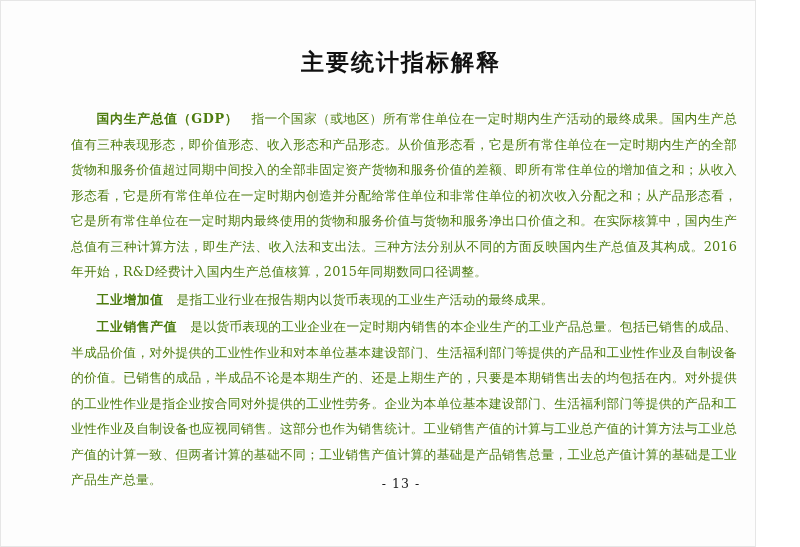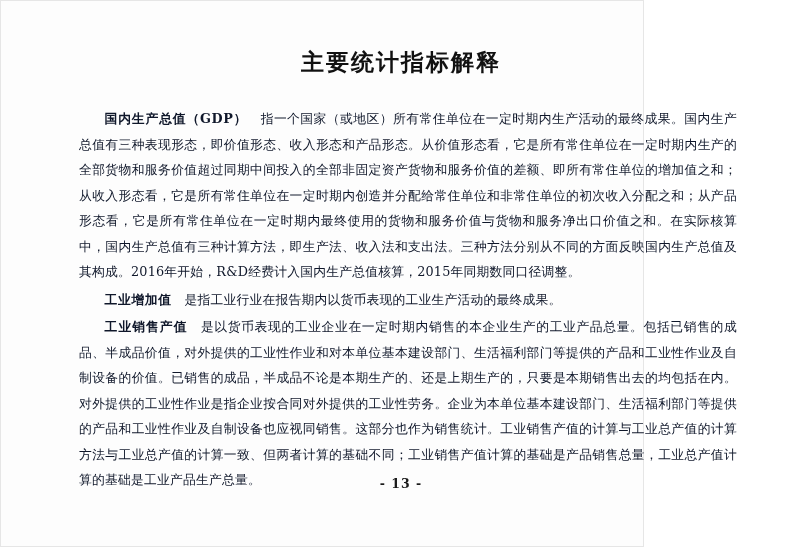--- a/index.html
+++ b/index.html
@@ -12,21 +12,21 @@
     background: #ffffff;
     font-family: "DejaVu Serif", "Liberation Serif", serif;
     color: #111111;
     overflow: hidden;
     position: relative;
   }
   .page {
     position: absolute;
     left: 0;
     top: 0;
-    width: 644px;
+    width: 756px;
     height: 547px;
     box-sizing: border-box;
     background: #fdfdfd;
     border: 1px solid #e6e6e6;
   }
   .page-inner {
     position: absolute;
     left: 56px;
     top: 26px;
     width: 688px;
@@ -42,43 +42,42 @@
     padding-top: 20px;
     padding-bottom: 6px;
     font-family: "DejaVu Serif", "Liberation Serif", serif;
   }
   .body-block {
     margin-top: 22px;
     padding-left: 10px;
     padding-right: 8px;
   }
   p.para {
-    margin: 0 0 2px 12px;
+    margin: 0 0 2px 4px;
     font-size: 12.8px;
     line-height: 25.5px;
     text-align: justify;
     text-justify: inter-ideograph;
     text-indent: 2em;
-    color: #0f172a;
+    color: #4d7c0f;
     letter-spacing: 0.2px;
   }
   p.para .term {
     font-weight: bold;
     letter-spacing: 0.6px;
   }
   .page-number {
     position: absolute;
     left: 0;
     right: 0;
     bottom: 28px;
     text-align: center;
     font-size: 12.5px;
     color: #1a1a1a;
     letter-spacing: 1px;
-    font-weight: bold;
   }
 </style>
 </head>
 <body>
 
 <div class="page">
   <div class="page-inner">
 
     <h1 class="doc-title">主要统计指标解释</h1>
 

